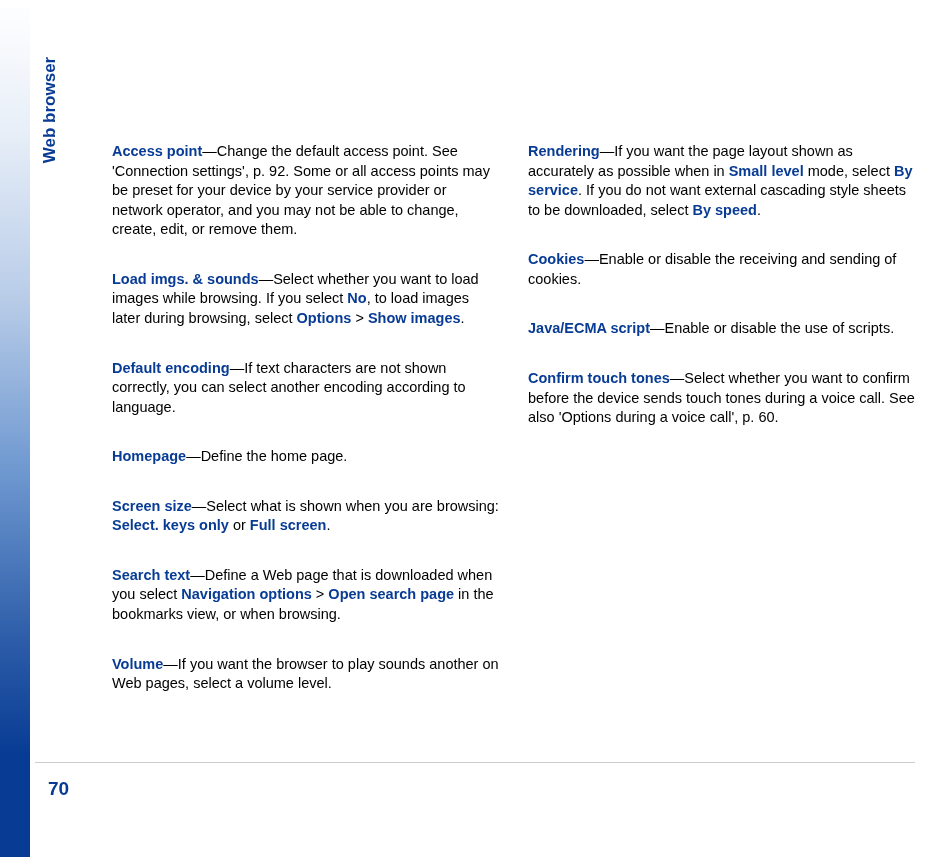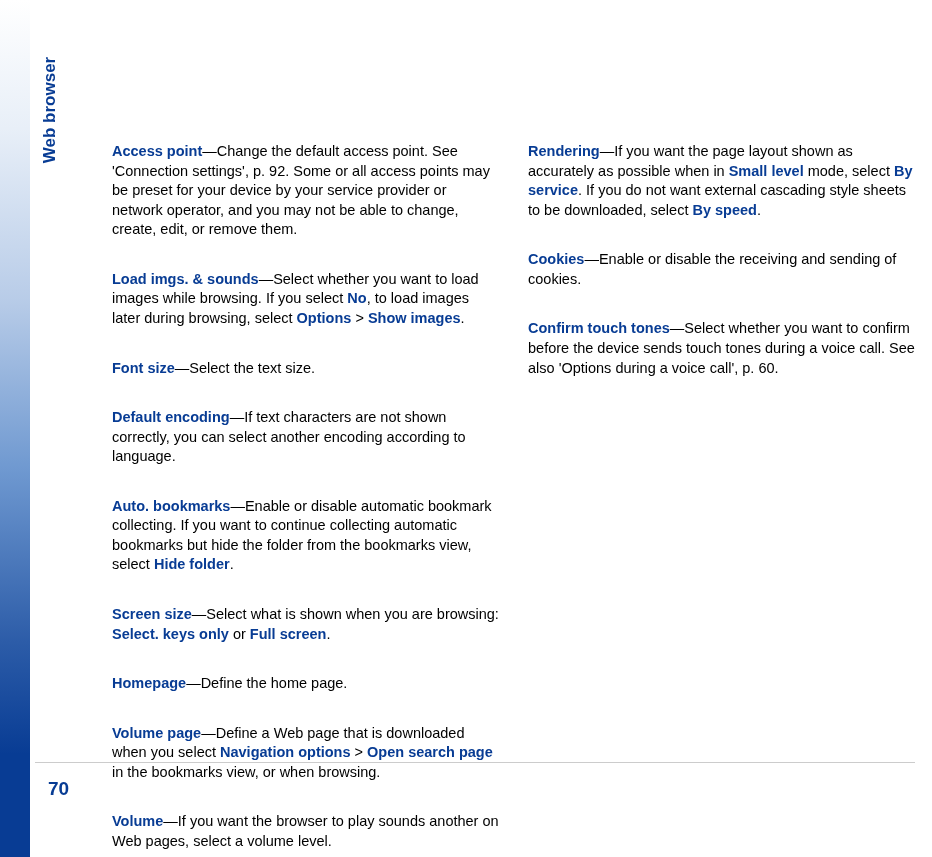--- a/index.html
+++ b/index.html
@@ -97,60 +97,57 @@
   <div class="column">
 
     <p>
       <span class="blue-bold">Access point</span><span>—Change the default access point. See 'Connection settings', p. 92. Some or all access points may be preset for your device by your service provider or network operator, and you may not be able to change, create, edit, or remove them.</span>
     </p>
 
     <p>
       <span class="blue-bold">Load imgs. &amp; sounds</span><span>—Select whether you want to load images while browsing. If you select </span><span class="blue-bold">No</span><span>, to load images later during browsing, select </span><span class="blue-bold">Options</span><span> &gt; </span><span class="blue-bold">Show images</span><span>.</span>
     </p>
 
-    <p>
-      <span class="blue-bold">Font size</span><span>—Select the text size.</span>
-    </p>
 
     <p>
       <span class="blue-bold">Default encoding</span><span>—If text characters are not shown correctly, you can select another encoding according to language.</span>
     </p>
 
+
     <p>
-      <span class="blue-bold">Auto. bookmarks</span><span>—Enable or disable automatic bookmark collecting. If you want to continue collecting automatic bookmarks but hide the folder from the bookmarks view, select </span><span class="blue-bold">Hide folder</span><span>.</span>
+      <span class="blue-bold">Homepage</span><span>—Define the home page.</span>
     </p>
 
     <p>
       <span class="blue-bold">Screen size</span><span>—Select what is shown when you are browsing: </span><span class="blue-bold">Select. keys only</span><span> or </span><span class="blue-bold">Full screen</span><span>.</span>
     </p>
 
     <p>
-      <span class="blue-bold">Homepage</span><span>—Define the home page.</span>
-    </p>
-
-    <p>
-      <span class="blue-bold">Volume page</span><span>—Define a Web page that is downloaded when you select </span><span class="blue-bold">Navigation options</span><span> &gt; </span><span class="blue-bold">Open search page</span><span> in the bookmarks view, or when browsing.</span>
+      <span class="blue-bold">Search text</span><span>—Define a Web page that is downloaded when you select </span><span class="blue-bold">Navigation options</span><span> &gt; </span><span class="blue-bold">Open search page</span><span> in the bookmarks view, or when browsing.</span>
     </p>
 
     <p>
       <span class="blue-bold">Volume</span><span>—If you want the browser to play sounds another on Web pages, select a volume level.</span>
     </p>
 
   </div>
 
   <div class="column">
 
     <p>
       <span class="blue-bold">Rendering</span><span>—If you want the page layout shown as accurately as possible when in </span><span class="blue-bold">Small level</span><span> mode, select </span><span class="blue-bold">By service</span><span>. If you do not want external cascading style sheets to be downloaded, select </span><span class="blue-bold">By speed</span><span>.</span>
     </p>
 
     <p>
       <span class="blue-bold">Cookies</span><span>—Enable or disable the receiving and sending of cookies.</span>
     </p>
 
+    <p>
+      <span class="blue-bold">Java/ECMA script</span><span>—Enable or disable the use of scripts.</span>
+    </p>
 
 
     <p>
       <span class="blue-bold">Confirm touch tones</span><span>—Select whether you want to confirm before the device sends touch tones during a voice call. See also 'Options during a voice call', p. 60.</span>
     </p>
 
   </div>
 </div>
 
 </body></html>

